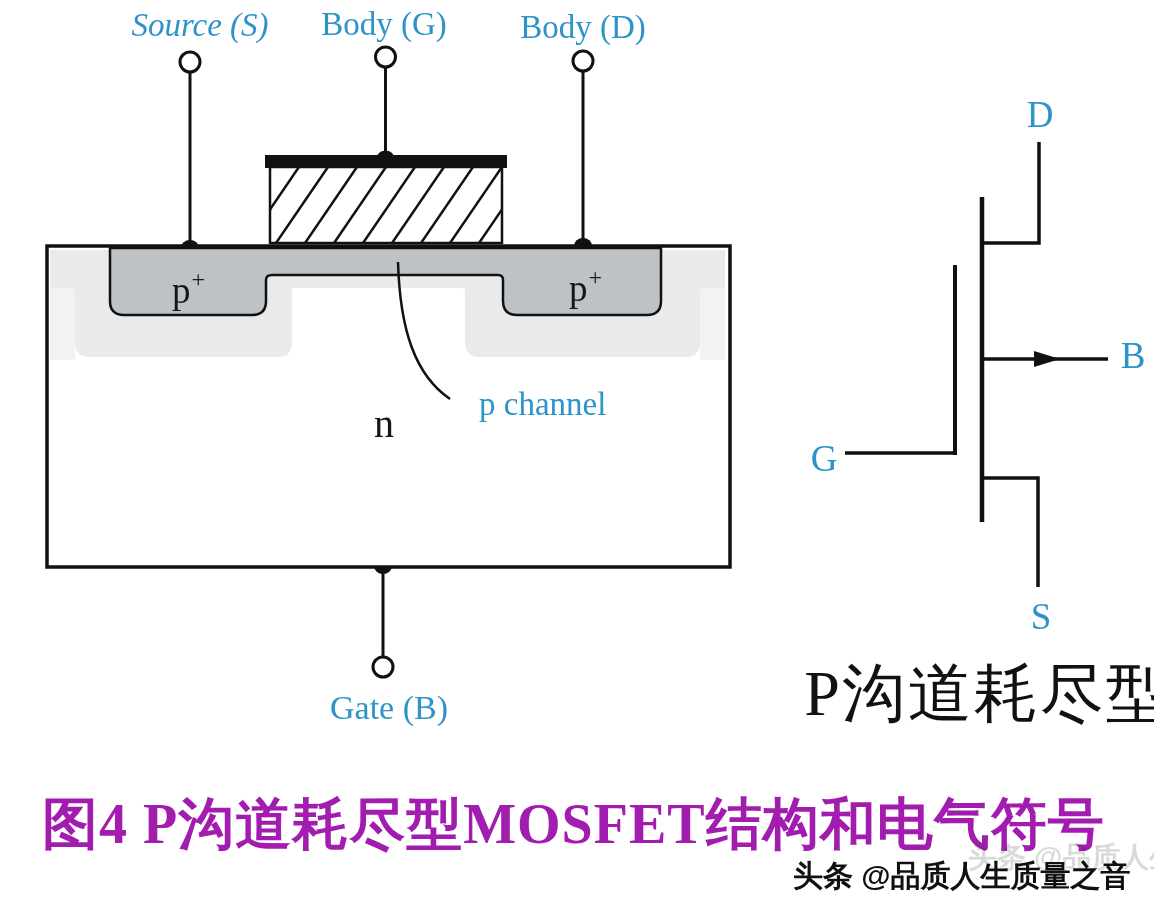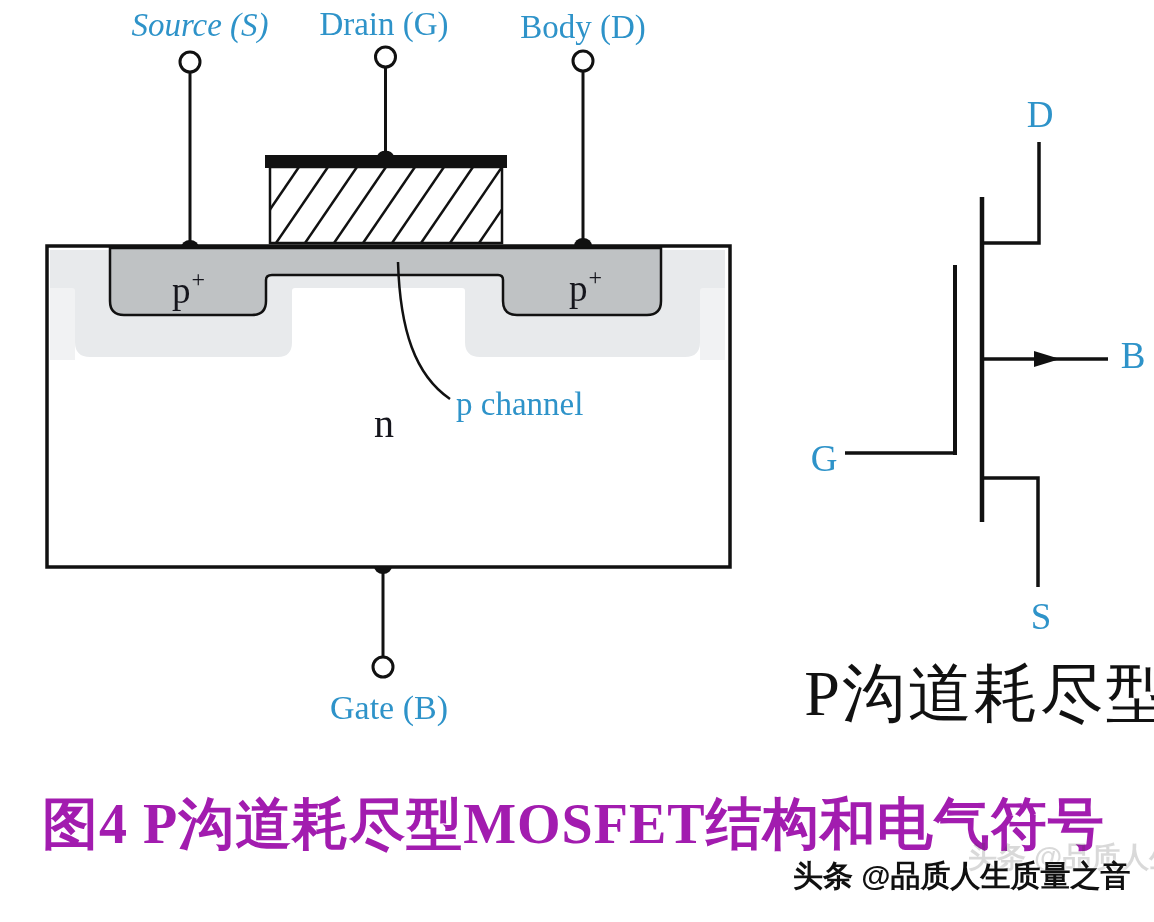--- a/index.html
+++ b/index.html
@@ -14,21 +14,21 @@
   .midv{transform:translateY(-50%);}
   .t-source{left:200px;top:25px;font-size:33px;font-style:italic;}
   .t-gate{left:384px;top:24px;font-size:33px;}
   .t-drain{left:583px;top:27px;font-size:33px;}
   .t-body{left:389px;top:708px;font-size:34px;}
   .t-pplus{font-size:37px;}
   .t-pplus sup{font-size:24px;position:relative;top:-2px;left:1px;}
   .t-pplus.left{left:188px;top:289px;}
   .t-pplus.right{left:585px;top:287px;}
   .t-n{left:384px;top:424px;font-size:40px;}
-  .t-pchannel{left:456px;top:404px;font-size:33px;}
+  .t-pchannel{left:479px;top:404px;font-size:33px;}
   .t-symD{left:1040px;top:114px;font-size:37px;}
   .t-symB{left:1133px;top:355px;font-size:37px;}
   .t-symG{left:824px;top:458px;font-size:37px;}
   .t-symS{left:1041px;top:616px;font-size:37px;}
   .t-symtype{left:988px;top:694px;font-size:64px;color:#111;letter-spacing:2px;}
   .t-caption{left:42px;top:824px;font-size:56px;font-weight:bold;color:#a21caf;letter-spacing:1px;}
   .t-watermark{left:793px;top:861px;font-size:30px;font-weight:bold;color:#101010;
     text-shadow:0 0 2px #fff,0 0 4px #fff;font-family:"Liberation Sans",sans-serif;}
   .t-watermark-ghost{left:968px;top:843px;font-size:29px;font-weight:bold;color:#333;
     opacity:.18;font-family:"Liberation Sans",sans-serif;}
@@ -110,21 +110,21 @@
       <line x1="955" y1="265" x2="955" y2="455" stroke-width="4"></line>
       <path d="M982,243 L1039,243 L1039,142" stroke-width="3.5"></path>
       <line x1="982" y1="359" x2="1108" y2="359" stroke-width="3.5"></line>
       <polygon points="1034,351 1060,359 1034,367" fill="#111" stroke="none"></polygon>
       <path d="M982,478 L1038,478 L1038,587" stroke-width="3.5"></path>
       <line x1="845" y1="453" x2="953" y2="453" stroke-width="3.5"></line>
     </g>
   </svg>
 
   <div class="lbl accent center t-source">Source (S)</div>
-  <div class="lbl accent center t-gate">Drain (G)</div>
+  <div class="lbl accent center t-gate">Body (G)</div>
   <div class="lbl accent center t-drain">Body (D)</div>
   <div class="lbl accent center t-body">Gate (B)</div>
 
   <div class="lbl ink center t-pplus left">
     <span>p</span><sup>+</sup>
   </div>
   <div class="lbl ink center t-pplus right">
     <span>p</span><sup>+</sup>
   </div>
 

